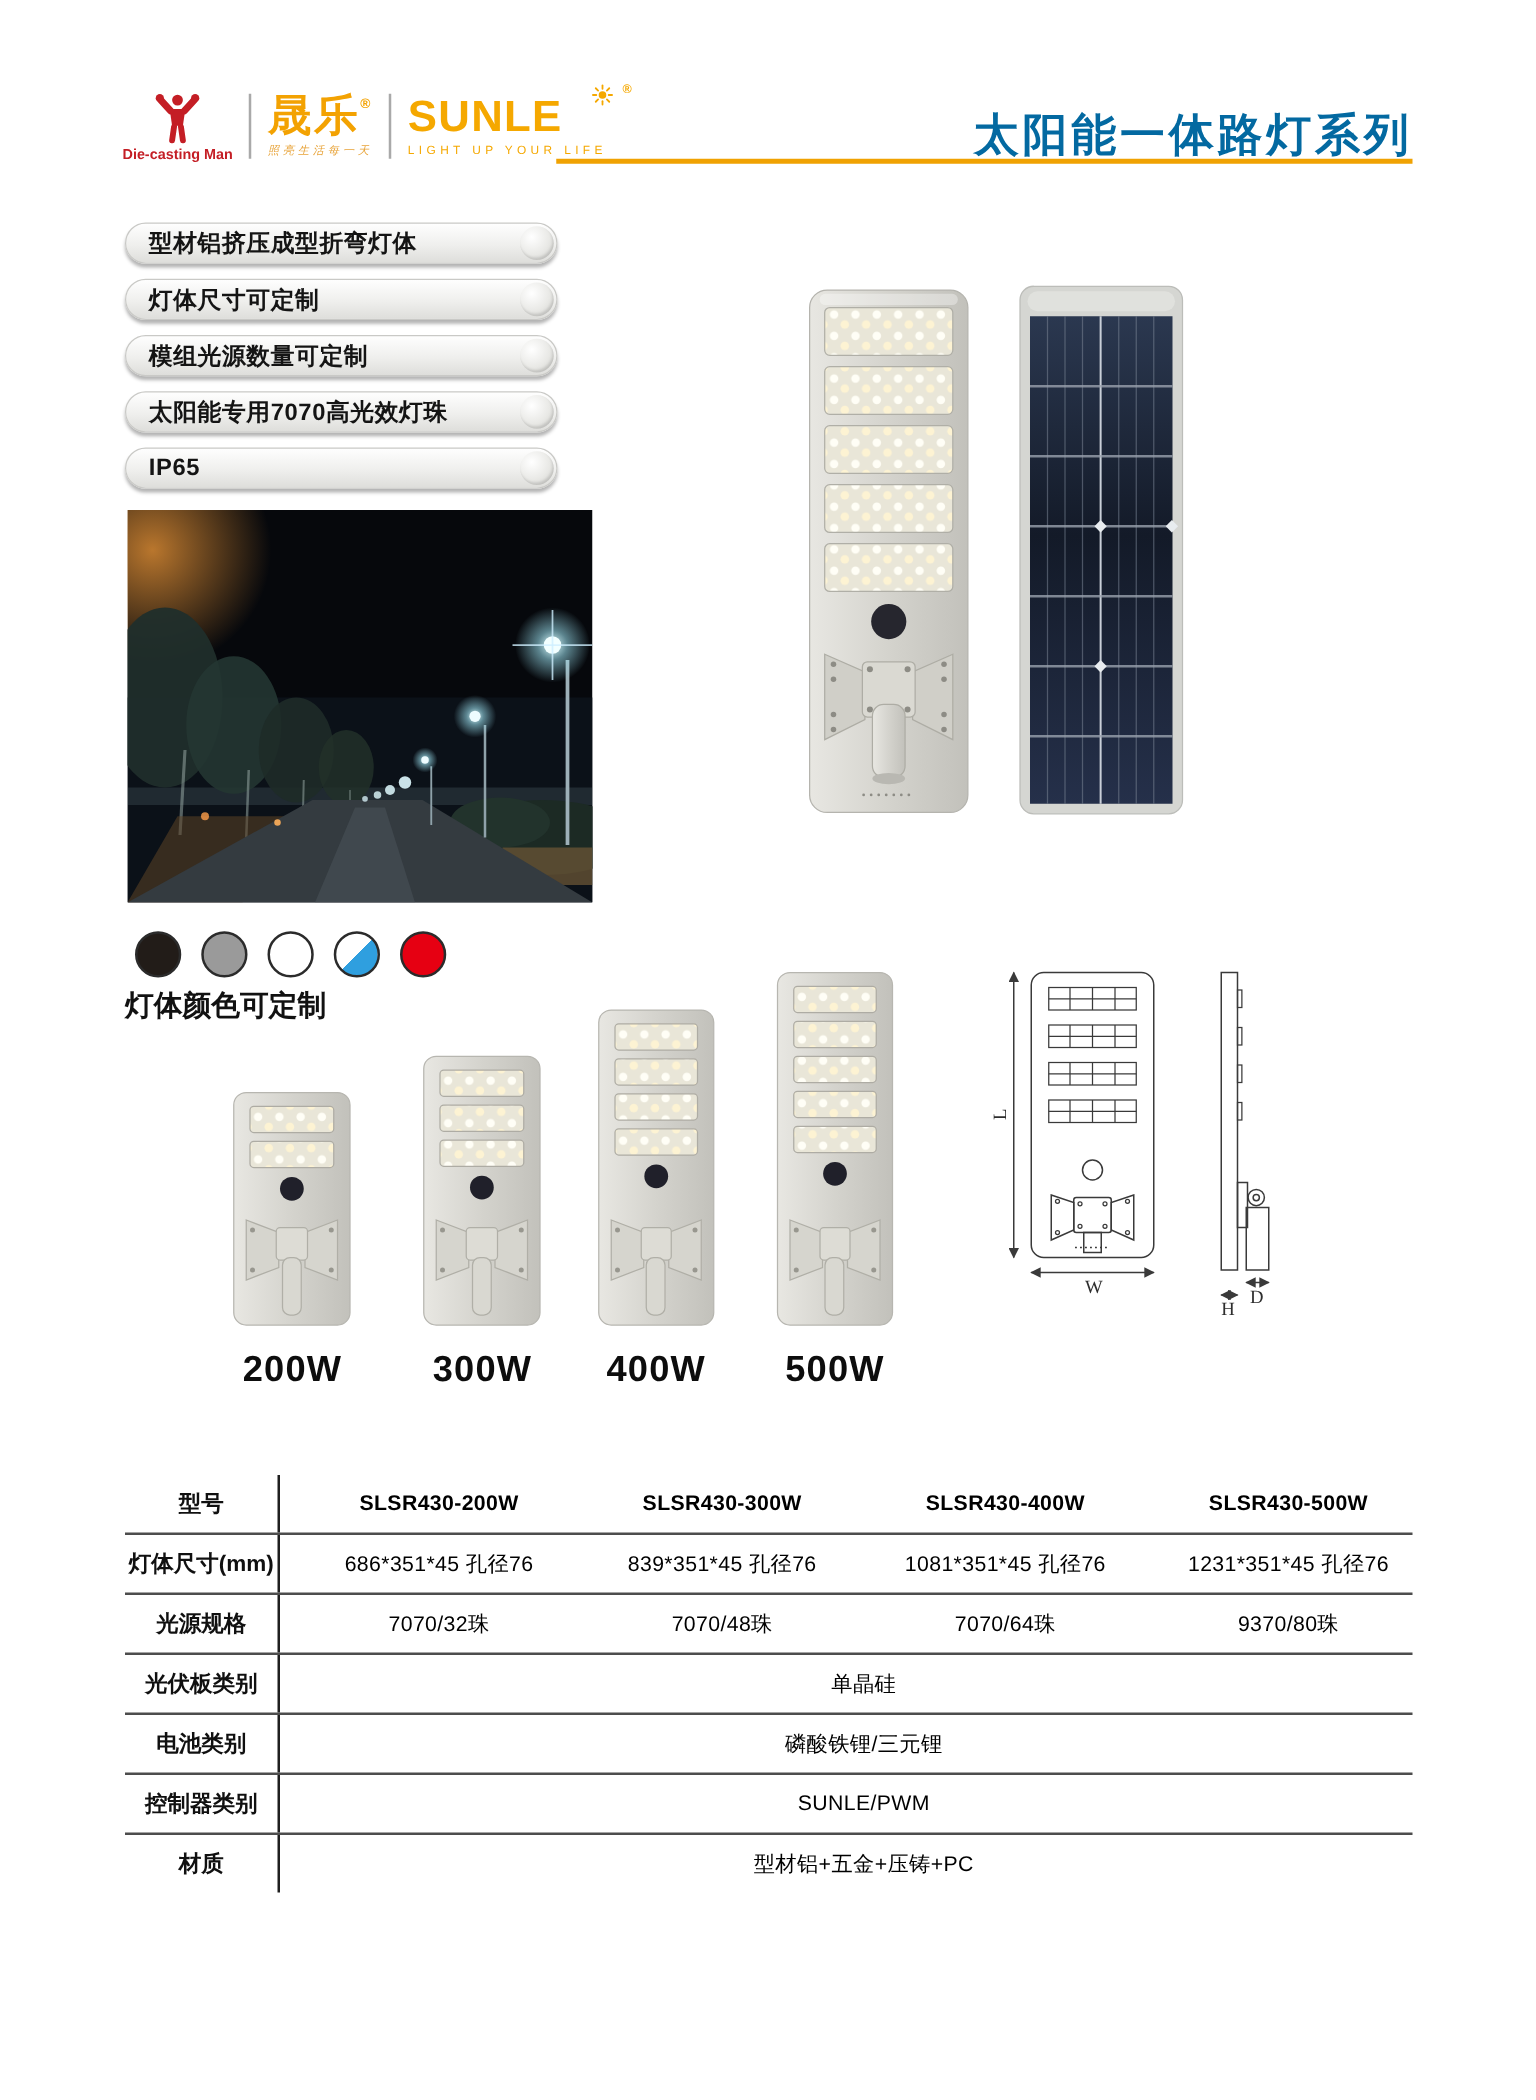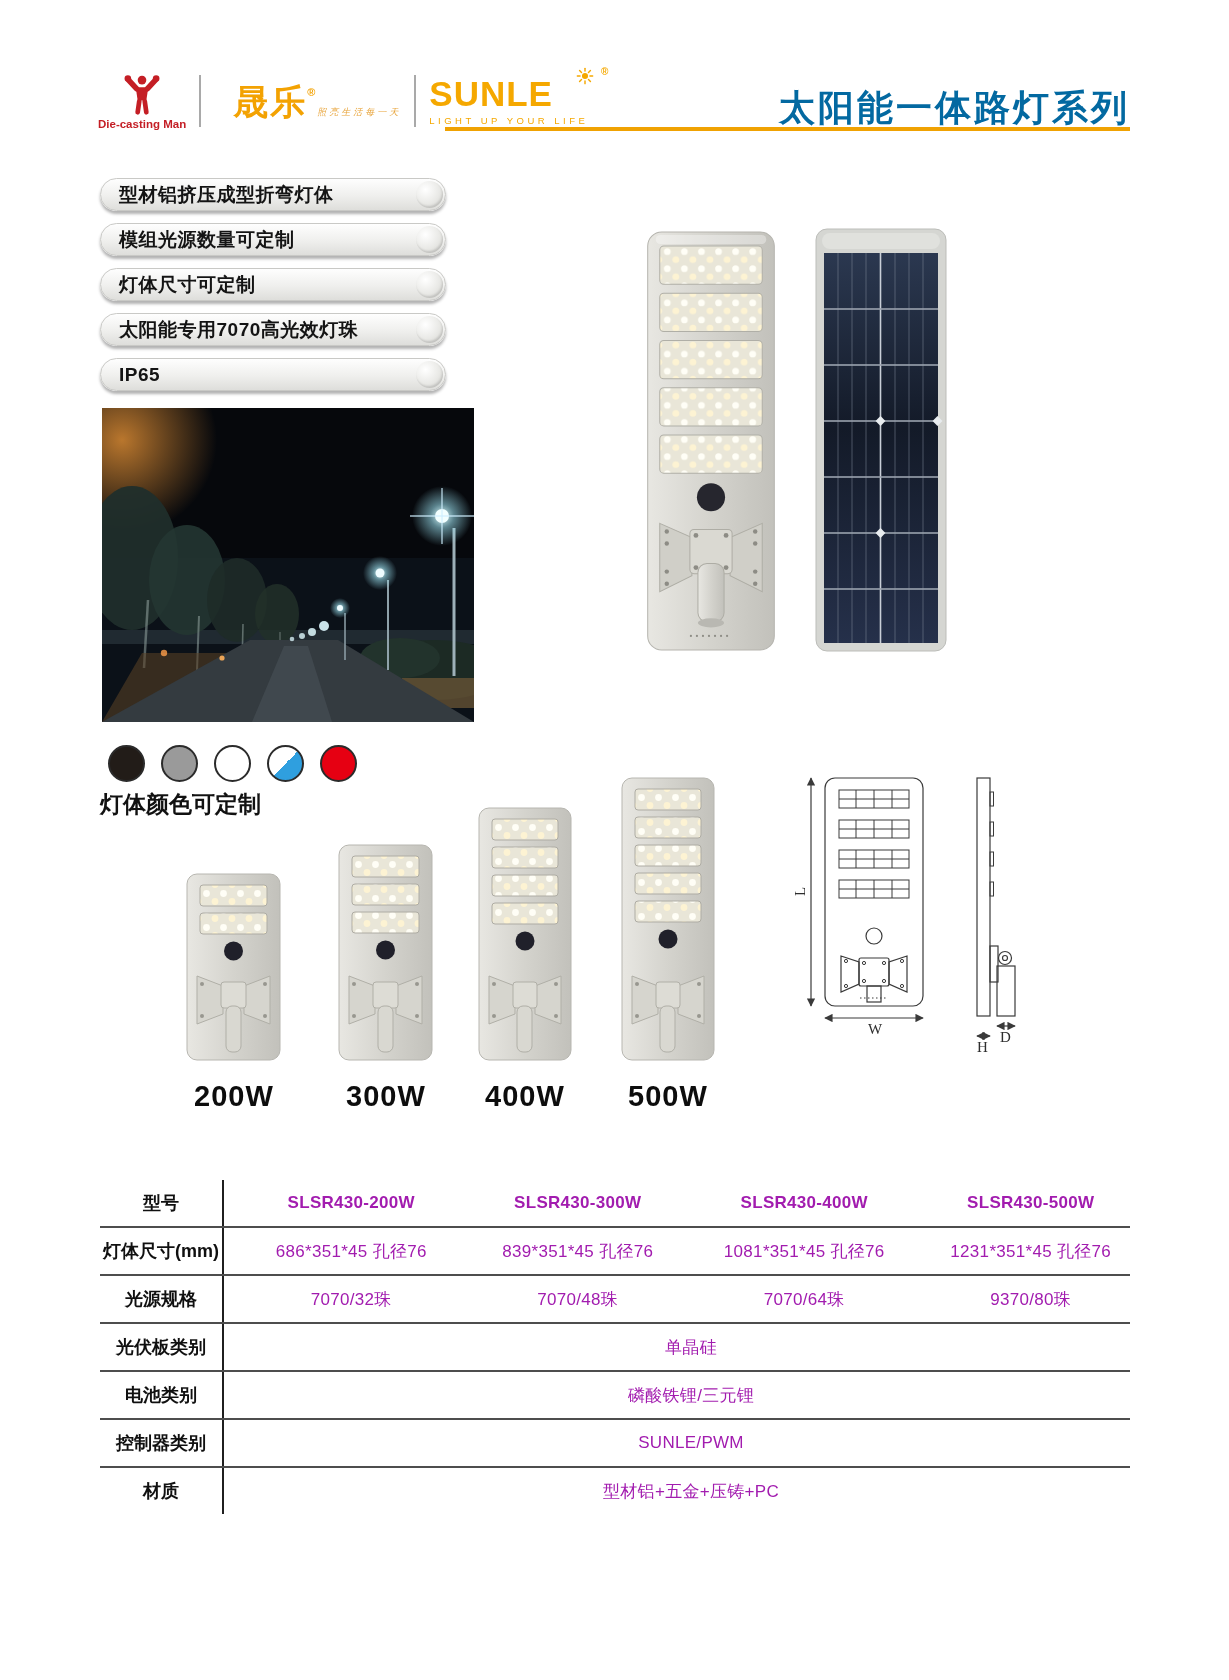--- a/index.html
+++ b/index.html
@@ -4,21 +4,21 @@
 <style>
   html,body{margin:0;padding:0;background:#fff;}
   .page{position:relative;width:1229px;height:1680px;background:#fff;overflow:hidden;
         font-family:"Liberation Sans","DejaVu Sans",sans-serif;color:#111;}
 
   
   .brand-row{position:absolute;left:98px;top:68px;display:flex;align-items:center;gap:13px;height:66px;}
   .brand1{display:flex;flex-direction:column;align-items:center;}
   .brand1-name{font-size:11.5px;font-weight:bold;color:#c41e25;margin-top:1px;white-space:nowrap;}
   .vdiv{width:2px;height:52px;background:#a9a9a9;}
-  .brand2{display:flex;flex-direction:row;align-items:flex-end;margin-left:19px;}
+  .brand2{display:flex;flex-direction:column;align-items:center;}
   .brand2-name{font-size:35px;font-weight:900;color:#f3a202;line-height:1;letter-spacing:2px;}
   .brand2-name sup{font-size:11px;vertical-align:18px;}
   .brand2-tag{font-size:9px;letter-spacing:3px;color:#e8a43a;margin-top:4px;font-style:italic;}
   .brand3{position:relative;display:flex;flex-direction:column;align-items:flex-start;padding-right:20px;}
   .brand3-name{font-size:35px;font-weight:900;color:#f5a800;line-height:1;letter-spacing:1px;text-align:center;}
   .brand3-sun{position:absolute;top:-9px;right:14px;}
   .brand3-reg{position:absolute;top:-10px;right:0;font-size:10px;color:#f5a800;font-weight:bold;}
   .brand3-tag{font-size:9.5px;letter-spacing:3.5px;color:#f5a800;margin-top:4px;white-space:nowrap;}
   .series-title{position:absolute;right:99px;top:84px;font-size:36px;font-weight:900;
                 color:#0369a1;letter-spacing:3px;white-space:nowrap;}
@@ -52,21 +52,21 @@
   .watt{position:absolute;width:98px;text-align:center;top:1080px;
         font-size:29px;font-weight:800;color:#0d0d0d;letter-spacing:1px;}
 
   
   .spec-table{position:absolute;left:100px;top:1180px;width:1030px;}
   .spec-row{display:flex;align-items:stretch;height:46px;}
   .spec-row + .spec-row{border-top:2px solid #4d4d4d;}
   .spec-label{width:122px;display:flex;align-items:center;justify-content:center;
               font-size:18px;font-weight:800;color:#101010;}
   .spec-vals{flex:1;display:flex;align-items:center;border-left:2.5px solid #1f1f1f;}
-  .spec-cell{flex:1;text-align:center;font-size:17px;color:#a21caf;letter-spacing:.3px;padding-left:28px;}
+  .spec-cell{flex:1;text-align:center;font-size:17px;color:#000000;letter-spacing:.3px;padding-left:28px;}
   .spec-cell.bold{font-weight:600;}
 
   svg text{font-family:"Liberation Serif","DejaVu Serif",serif;}
 </style>
 </head>
 <body>
 
 <div class="page">
 
   <svg width="0" height="0" style="position:absolute" aria-hidden="true">
@@ -144,25 +144,25 @@
   </div>
   <div class="series-title">太阳能一体路灯系列</div>
   <div class="header-rule"></div>
 
   <div class="pills">
     <div class="pill">
       <span class="pill-text">型材铝挤压成型折弯灯体</span>
       <span class="pill-cap"></span>
     </div>
     <div class="pill">
+      <span class="pill-text">灯体尺寸可定制</span>
+      <span class="pill-cap"></span>
+    </div>
+    <div class="pill">
       <span class="pill-text">模组光源数量可定制</span>
-      <span class="pill-cap"></span>
-    </div>
-    <div class="pill">
-      <span class="pill-text">灯体尺寸可定制</span>
       <span class="pill-cap"></span>
     </div>
     <div class="pill">
       <span class="pill-text">太阳能专用7070高光效灯珠</span>
       <span class="pill-cap"></span>
     </div>
     <div class="pill">
       <span class="pill-text">IP65</span>
       <span class="pill-cap"></span>
     </div>

